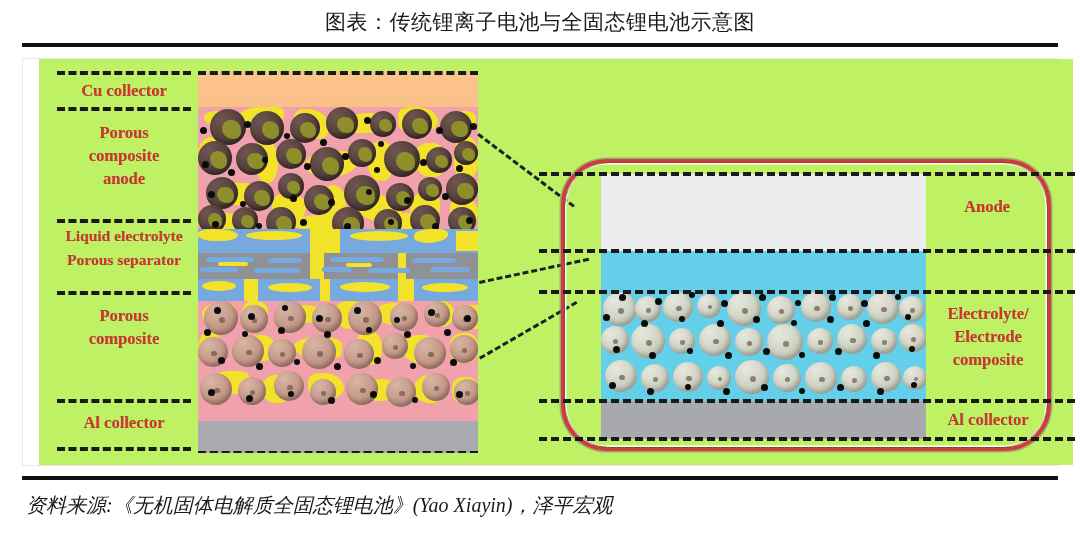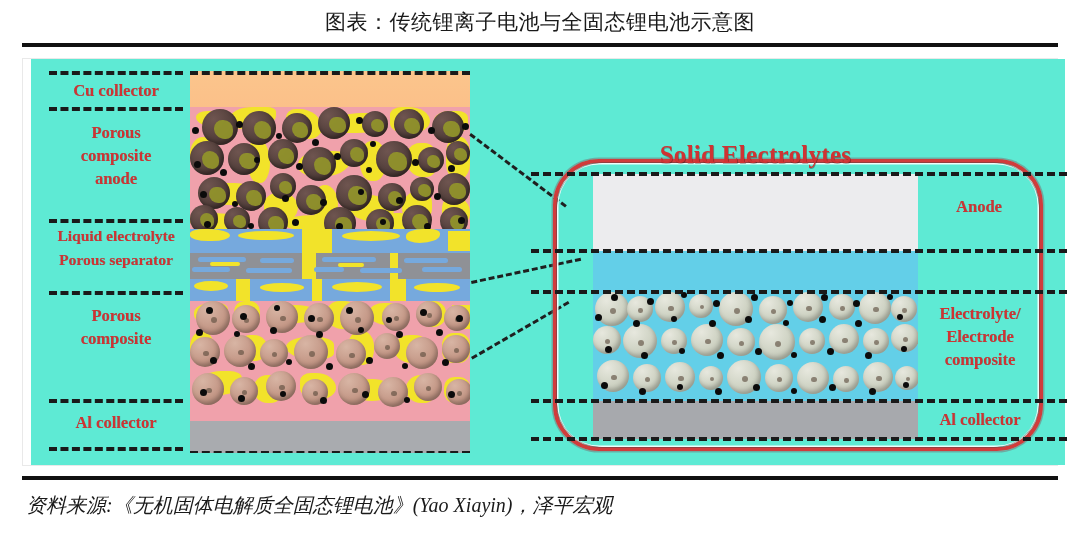--- a/index.html
+++ b/index.html
@@ -46,22 +46,22 @@
   
   #figure {
     position: absolute;
     left: 22px; top: 58px;
     width: 1036px; height: 408px;
     background: #ffffff;
     border: 1px solid #e9e9e9;
   }
   #figure-inner {
     position: absolute;
-    left: 8px; top: 0; width: 100%; height: 100%;
-    background: #5eead4;
+    left: 16px; top: 0; width: 100%; height: 100%;
+    background: #bef264;
   }
 
   
   .left-wrap { position: absolute; left: 0px; top: 2px; width: 450px; height: 400px; }
 
   
   .lbl {
     position: absolute;
     color: #cf3333;
     font-family: "Liberation Serif", serif;
@@ -684,21 +684,20 @@
           <div class="dot" style="left:160px;top:92px; width:7px; height:7px;"></div>
           <div class="dot" style="left:198px;top:96px; width:6px; height:6px;"></div>
           <div class="dot" style="left:236px;top:92px; width:7px; height:7px;"></div>
           <div class="dot" style="left:276px;top:96px; width:7px; height:7px;"></div>
           <div class="dot" style="left:310px;top:90px; width:6px; height:6px;"></div>
         </div>
 
         <div class="rlayer r-al"></div>
       </div>
 
-      <div class="solid-txt">Solid Electrolytes</div>
 
       <div class="rdash" style="left:0px; top:113px;"></div>
       <div class="rdash" style="left:0px; top:190px;"></div>
       <div class="rdash" style="left:0px; top:231px;"></div>
       <div class="rdash" style="left:0px; top:340px;"></div>
       <div class="rdash" style="left:0px; top:378px;"></div>
 
       <div class="lbl lbl-md" style="left:388px; top:138px; width:120px;">Anode</div>
 
       <div class="lbl lbl-md" style="left:382px; top:245px; width:134px;">Electrolyte/</div>

